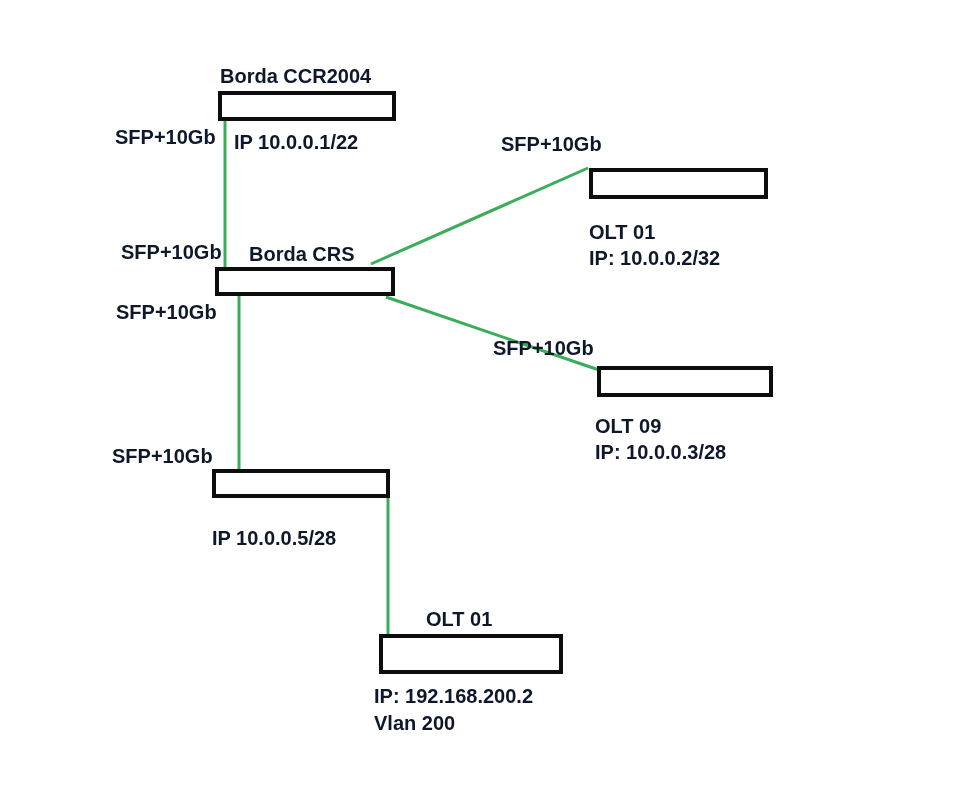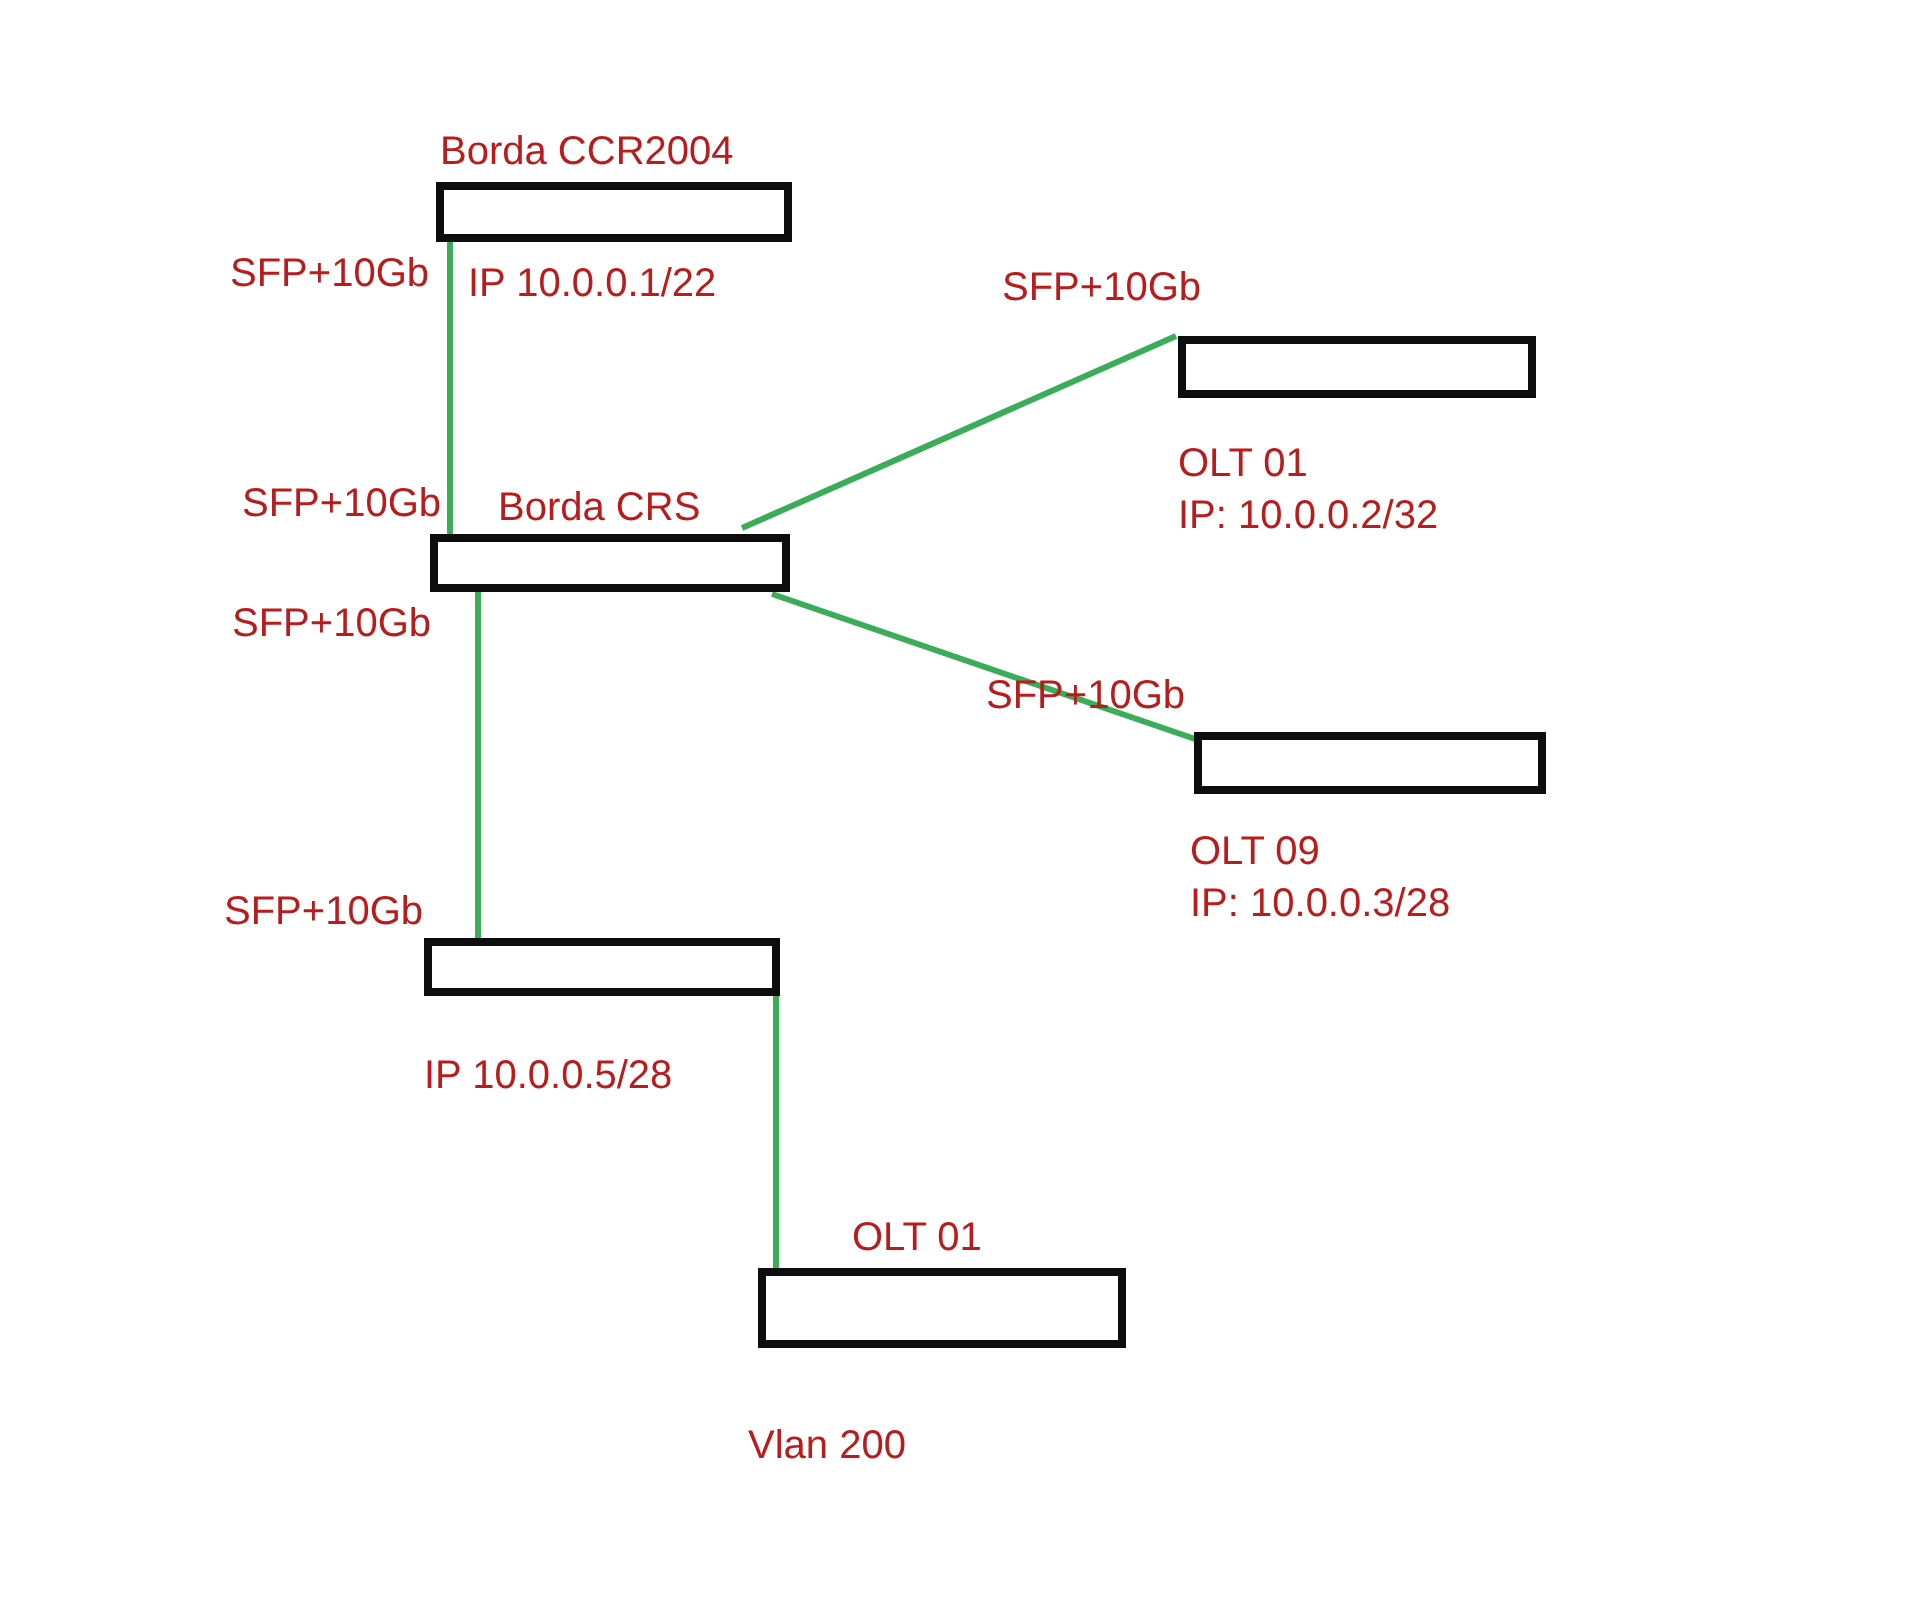--- a/index.html
+++ b/index.html
@@ -23,22 +23,22 @@
     height: 810px;
   }
   .node-box {
     position: absolute;
     box-sizing: border-box;
     border: 4px solid #0d0d0d;
     background: #ffffff;
   }
   .lbl {
     position: absolute;
-    color: #b91c1c;
-    font-weight: normal;
+    color: #0f172a;
+    font-weight: bold;
     font-size: 20px;
     line-height: 1.15;
     white-space: nowrap;
   }
   
   .box-borda    { left: 218px; top:  91px; width: 178px; height: 30px; }
   .box-switch   { left: 215px; top: 267px; width: 180px; height: 29px; }
   .box-olt01    { left: 589px; top: 168px; width: 179px; height: 31px; }
   .box-olt02    { left: 597px; top: 366px; width: 176px; height: 31px; }
   .box-servidor { left: 212px; top: 469px; width: 178px; height: 29px; }
@@ -91,20 +91,21 @@
 
   <div class="lbl t-olt01-title">OLT 01</div>
   <div class="lbl t-olt01-ip">IP: 10.0.0.2/32</div>
 
   <div class="lbl t-olt02-title">OLT 09</div>
   <div class="lbl t-olt02-ip">IP: 10.0.0.3/28</div>
 
   <div class="lbl t-servidor-ip">IP 10.0.0.5/28</div>
 
   <div class="lbl t-olt03-title">OLT 01</div>
+  <div class="lbl t-olt03-ip">IP: 192.168.200.2</div>
   <div class="lbl t-olt03-vlan">Vlan 200</div>
 
   <div class="lbl t-sfp-0">SFP+10Gb</div>
   <div class="lbl t-sfp-1">SFP+10Gb</div>
   <div class="lbl t-sfp-2">SFP+10Gb</div>
   <div class="lbl t-sfp-3">SFP+10Gb</div>
   <div class="lbl t-sfp-4">SFP+10Gb</div>
   <div class="lbl t-sfp-5">SFP+10Gb</div>
 
 </div>

